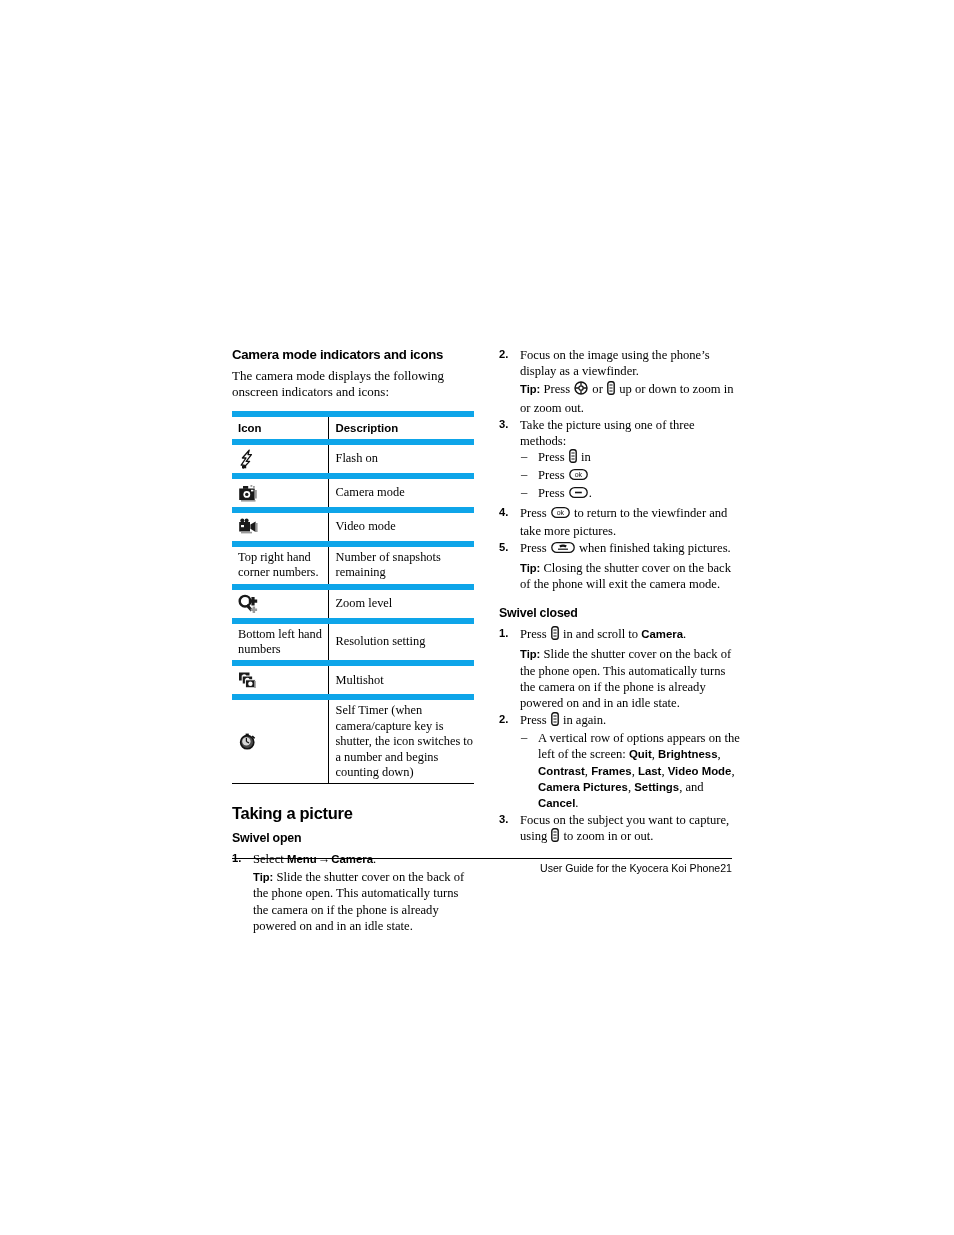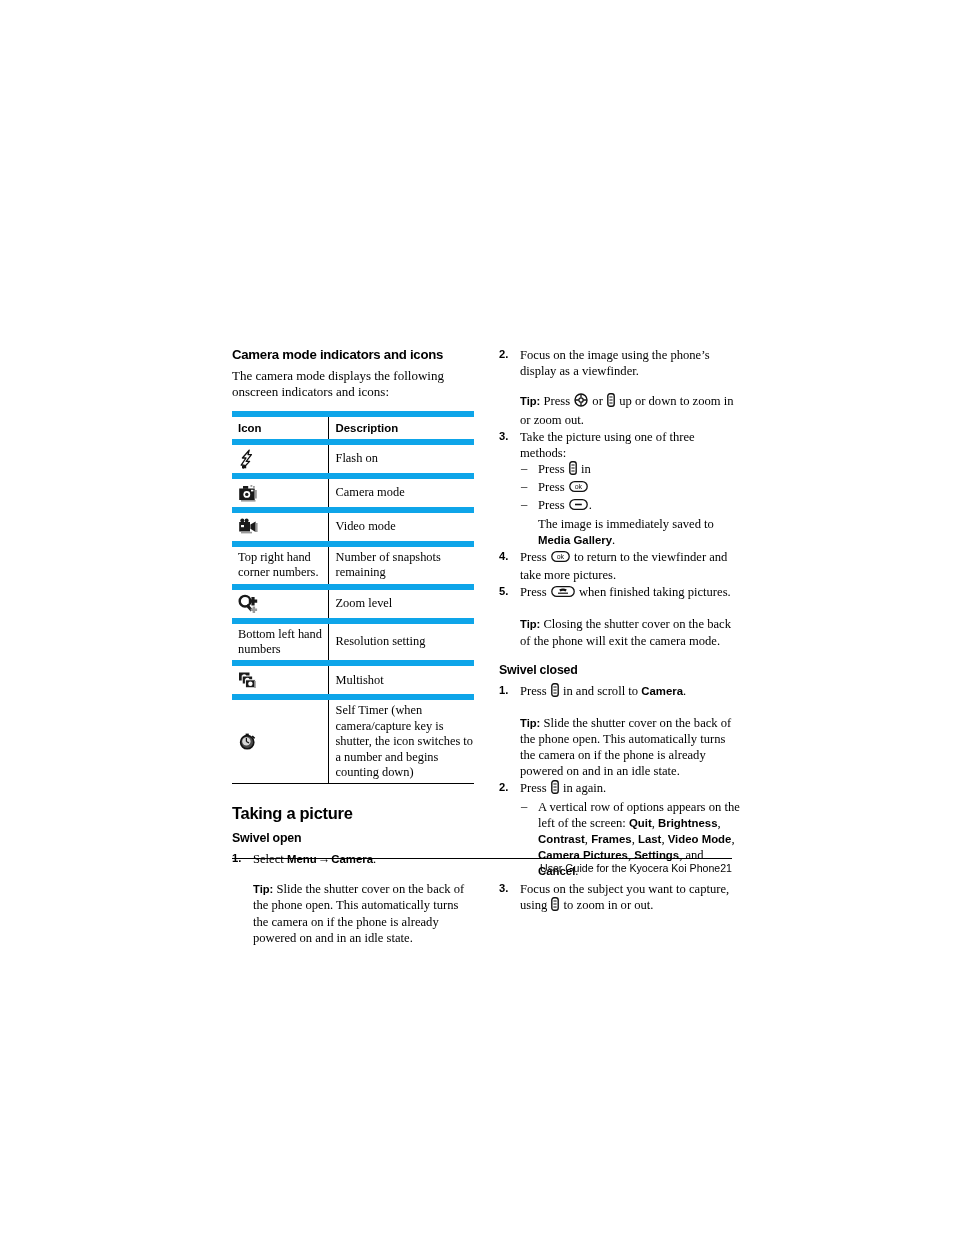--- a/index.html
+++ b/index.html
@@ -107,21 +107,21 @@
     font-size: 12.6px;
     line-height: 1.285;
     margin-bottom: 1px;
   }
   ol.steps > li > .num {
     position: absolute; left: 0; top: 0;
     font-family: "Liberation Sans", sans-serif;
     font-weight: bold;
     font-size: 11.2px;
   }
-  .tip { margin-top: 14px; }
+  .tip { margin-top: 2px; }
   .tip .lbl {
     font-family: "Liberation Sans", sans-serif;
     font-weight: bold;
     font-size: 11.2px;
   }
   ul.dashes {
     list-style: none;
     margin: 0; padding: 0;
   }
   ul.dashes > li {
@@ -346,21 +346,20 @@
                   <rect x="0.8" y="1.6" width="17.4" height="9.8" rx="4.9" fill="none" stroke="#111" stroke-width="1.3"></rect>
                   <text x="9.4" y="9.4" font-family="Liberation Sans, sans-serif" font-size="7" text-anchor="middle" fill="#111">ok</text>
                 </svg></span><span></span>
             </li>
             <li>
               <span class="dash">–</span><span>Press </span><span class="kicon">
                 <svg width="19" height="13" viewBox="0 0 19 13" aria-hidden="true">
                   <rect x="0.8" y="1.6" width="17.4" height="9.8" rx="4.9" fill="none" stroke="#111" stroke-width="1.3"></rect>
                   <path d="M6.0 6.5 H12.8" stroke="#111" stroke-width="1.6"></path>
                 </svg></span><span>.</span>
-              <span class="cont"><span>The image is immediately saved to </span><b class="ui">Media Gallery</b><span>.</span></span>
             </li>
           </ul>
         </li>
 
         <li>
           <span class="num">4.</span>
           <span>Press </span><span class="kicon">
             <svg width="19" height="13" viewBox="0 0 19 13" aria-hidden="true">
               <rect x="0.8" y="1.6" width="17.4" height="9.8" rx="4.9" fill="none" stroke="#111" stroke-width="1.3"></rect>
               <text x="9.4" y="9.4" font-family="Liberation Sans, sans-serif" font-size="7" text-anchor="middle" fill="#111">ok</text>

